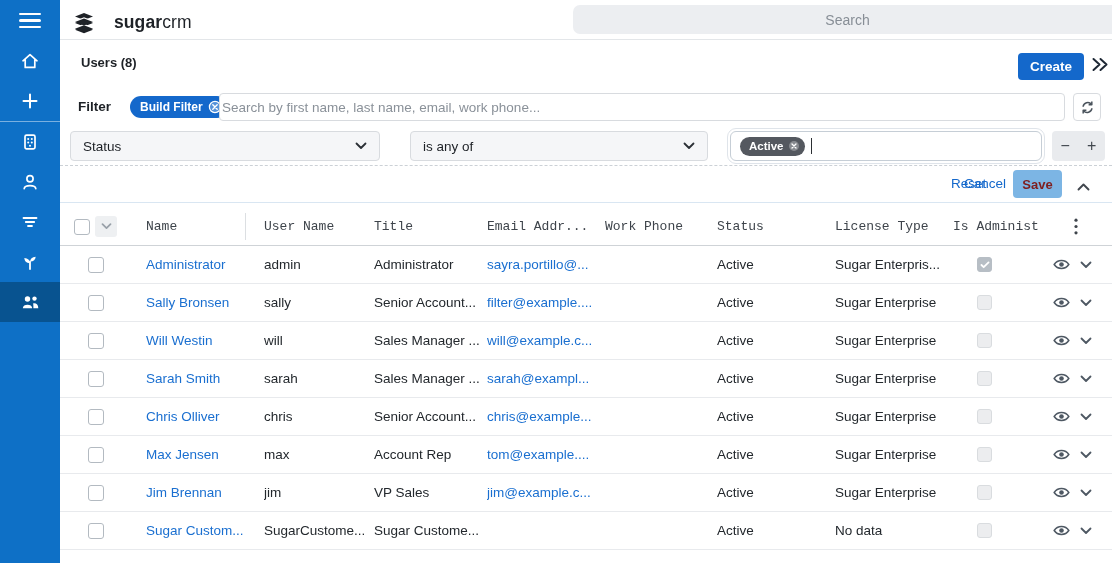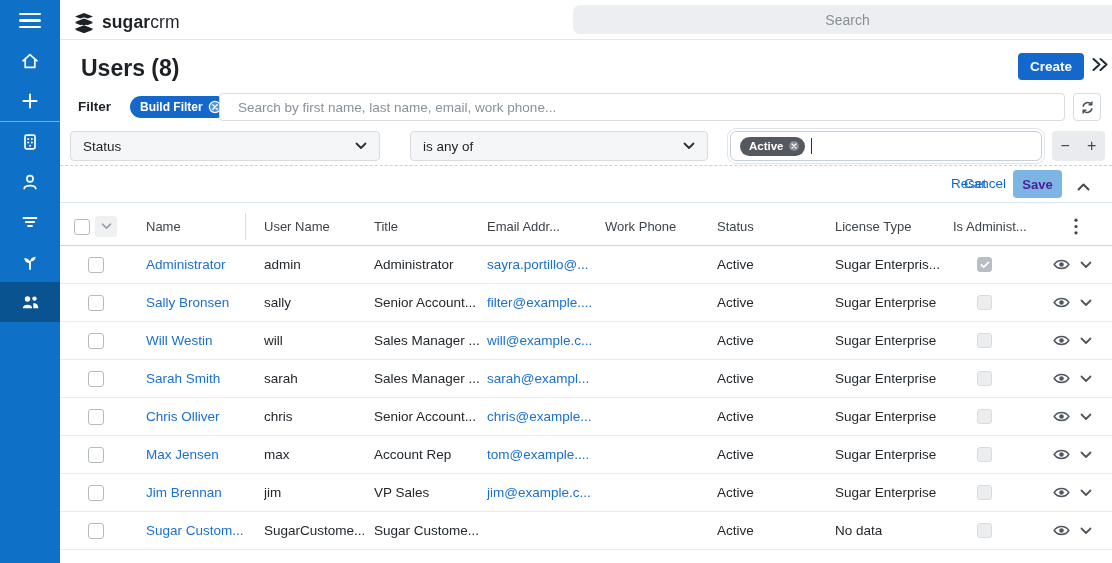--- a/index.html
+++ b/index.html
@@ -4,43 +4,43 @@
 <style>
   * { margin:0; padding:0; box-sizing:border-box; }
   html,body { background:#fff; }
   body { font-family:"Liberation Sans", sans-serif; }
   .app { position:relative; width:1112px; height:563px; overflow:hidden; background:#fff; }
 
   
   .topbar { position:absolute; top:0; left:0; right:0; height:40px; background:#fff; border-bottom:1px solid #e3e6e9; z-index:2; }
   .hamburger { position:absolute; left:0; top:0; width:60px; height:41px; background:#0e70c6; display:flex; flex-direction:column; justify-content:center; align-items:center; gap:4px; cursor:pointer; }
   .hamburger span { width:22px; height:2.5px; background:#fff; border-radius:1.5px; }
-  .logo { position:absolute; left:72px; top:0; height:45px; display:flex; align-items:center; gap:6px; }
+  .logo { position:absolute; left:72px; top:0; height:45px; display:flex; align-items:center; gap:18px; }
   .logo-text { font-size:17.5px; color:#1e2227; letter-spacing:.1px; }
   .logo-text b { font-weight:700; }
   .global-search { position:absolute; left:573px; right:-10px; top:5px; height:29px; background:#eceef1; border:none; border-radius:7px; text-align:center; color:#878e96; font-size:14px; font-family:inherit; outline:none; }
   .global-search::placeholder { color:#878e96; opacity:1; text-align:center; }
 
   
   .sidebar { position:absolute; left:0; top:41px; bottom:0; width:60px; background:#0e70c6; z-index:3; }
   .nav-item { height:40px; display:flex; align-items:center; justify-content:center; cursor:pointer; }
   .nav-item.active { background:#085390; }
   .nav-divider { height:1px; background:rgba(255,255,255,.45); }
 
   
   .main { position:absolute; left:60px; top:41px; right:0; bottom:0; background:#fff; }
-  .page-title { position:absolute; left:21px; top:14px; font-size:23px; font-weight:700; color:#1d2126; }
+  .page-title { position:absolute; left:21px; top:14px; font-size:13px; font-weight:700; color:#1d2126; }
   .create-btn { position:absolute; right:28px; top:12px; height:27px; padding:0 12px; background:#1468cb; color:#fff; border:none; border-radius:4px; font-size:13.5px; font-weight:700; font-family:inherit; display:flex; align-items:center; cursor:pointer; }
   .expand-btn { position:absolute; right:3px; top:16px; cursor:pointer; }
 
   
   .filter-bar { position:absolute; left:0; right:0; top:52px; height:28px; }
   .filter-label { position:absolute; left:18px; top:6px; font-size:13.5px; font-weight:700; color:#1d2126; display:flex; align-items:center; gap:22px; cursor:pointer; }
   .build-pill { position:absolute; left:70px; top:3px; height:22px; background:#1468cb; border-radius:11px; color:#fff; font-size:12px; font-weight:700; display:flex; align-items:center; gap:5px; padding:0 6px 0 10px; cursor:pointer; }
-  .filter-search { position:absolute; left:159px; right:47px; top:0; height:28px; border:1px solid #d8dbdf; border-radius:4px; padding-left:18px; color:#8a9199; font-size:13.5px; font-family:inherit; outline:none; }
+  .filter-search { position:absolute; left:159px; right:47px; top:0; height:28px; border:1px solid #d8dbdf; border-radius:4px; padding-left:2px; color:#8a9199; font-size:13.5px; font-family:inherit; outline:none; }
   .filter-search::placeholder { color:#8a9199; opacity:1; }
   .refresh-btn { position:absolute; right:11px; top:0; width:28px; height:28px; border:1px solid #d8dbdf; border-radius:4px; background:#fff; display:flex; align-items:center; justify-content:center; cursor:pointer; }
 
   
   .builder-row { position:absolute; left:0; right:0; top:90px; height:30px; }
   .select { position:absolute; height:30px; background:#f5f6f8; border:1px solid #d8dbdf; border-radius:4px; display:flex; align-items:center; justify-content:space-between; padding:0 12px; font-size:13.5px; color:#1d2126; cursor:pointer; }
   .select-field { left:10px; width:310px; }
   .select-op { left:350px; width:298px; }
   .tag-input { position:absolute; left:670px; width:312px; height:30px; background:#fff; border:1px solid #c6ced6; outline:1px solid #dfe4ea; outline-offset:2px; border-radius:6px; display:flex; align-items:center; gap:6px; padding:0 9px; cursor:text; }
   .value-tag { background:#54585f; color:#fff; height:19px; border-radius:10px; font-size:11.5px; font-weight:700; display:flex; align-items:center; gap:4px; padding:0 5px 0 9px; }
@@ -50,31 +50,31 @@
 
   .dashed-sep { position:absolute; left:0; right:0; top:124px; border-top:1px dashed #ccd1d6; }
 
   
   .save-row { position:absolute; left:0; right:0; top:128px; height:30px; }
   .name-input { position:absolute; left:10px; width:506px; height:30px; border:1px solid #d8dbdf; border-radius:4px; padding-left:10px; color:#8a9199; font-size:13.5px; font-family:inherit; outline:none; }
   .name-input::placeholder { color:#8a9199; opacity:1; }
   .txt-link { position:absolute; top:7px; color:#1468cb; font-size:13.5px; cursor:pointer; }
   .reset-link { left:851px;margin-left:40px; }
   .cancel-link { left:904px; }
-  .save-btn { position:absolute; left:953px; top:1px; width:49px; height:28px; background:#7cb5e4; color:#4c1d95; border:none; border-radius:4px; font-size:13px; font-weight:700; font-family:inherit; display:flex; align-items:center; justify-content:center; cursor:pointer; }
+  .save-btn { position:absolute; left:953px; top:1px; width:49px; height:28px; background:#7cb5e4; color:#7f1d1d; border:none; border-radius:4px; font-size:13px; font-weight:700; font-family:inherit; display:flex; align-items:center; justify-content:center; cursor:pointer; }
   .collapse-btn { position:absolute; left:1017px; top:8px; cursor:pointer; }
 
   .panel-border { position:absolute; left:0; right:0; top:161px; border-top:1px solid #d9e6f2; }
 
   
   .table { position:absolute; left:0; right:0; top:167px; }
   .trow { display:grid; grid-template-columns:86px 118px 110px 113px 118px 112px 118px 118px 87px 1fr; align-items:center; height:38px; border-bottom:1px solid #e8eaed; }
   .thead-row { border-bottom:1px solid #cfd3d7; position:relative; }
   .thead-vline { position:absolute; left:185px; top:5px; bottom:5px; width:1px; background:#dcdfe2; }
-  .th { font-size:13px; color:#3e444b; white-space:nowrap; overflow:hidden; }
+  .th { font-size:13px; color:#3e444b; white-space:nowrap; overflow:hidden;font-family:Liberation Mono, monospace; }
   .td { font-size:13.5px; color:#23282d; white-space:nowrap; overflow:hidden; padding-right:8px; }
   .link { color:#1a6fd0; cursor:pointer; }
   .sel-head { display:flex; align-items:center; gap:5px; padding-left:14px; }
   .sel-cell { padding-left:28px; }
   .cbx { width:16px; height:16px; background:#fff; border:1px solid #b3bac1; border-radius:3px; cursor:pointer; flex:none; }
   .caret-box { width:22px; height:21px; background:#eef0f2; border-radius:3px; display:flex; align-items:center; justify-content:center; cursor:pointer; }
   .admin-cbx { width:15px; height:15px; margin-left:24px; border-radius:3px; background:#ecedef; border:1px solid #d9dcdf; }
   .admin-cbx.checked { background:#b7bec5; border-color:#b7bec5; display:flex; align-items:center; justify-content:center; }
   .actions-cell { display:flex; align-items:center; justify-content:center; gap:10px; }
   .icon-btn { display:flex; align-items:center; cursor:pointer; }

